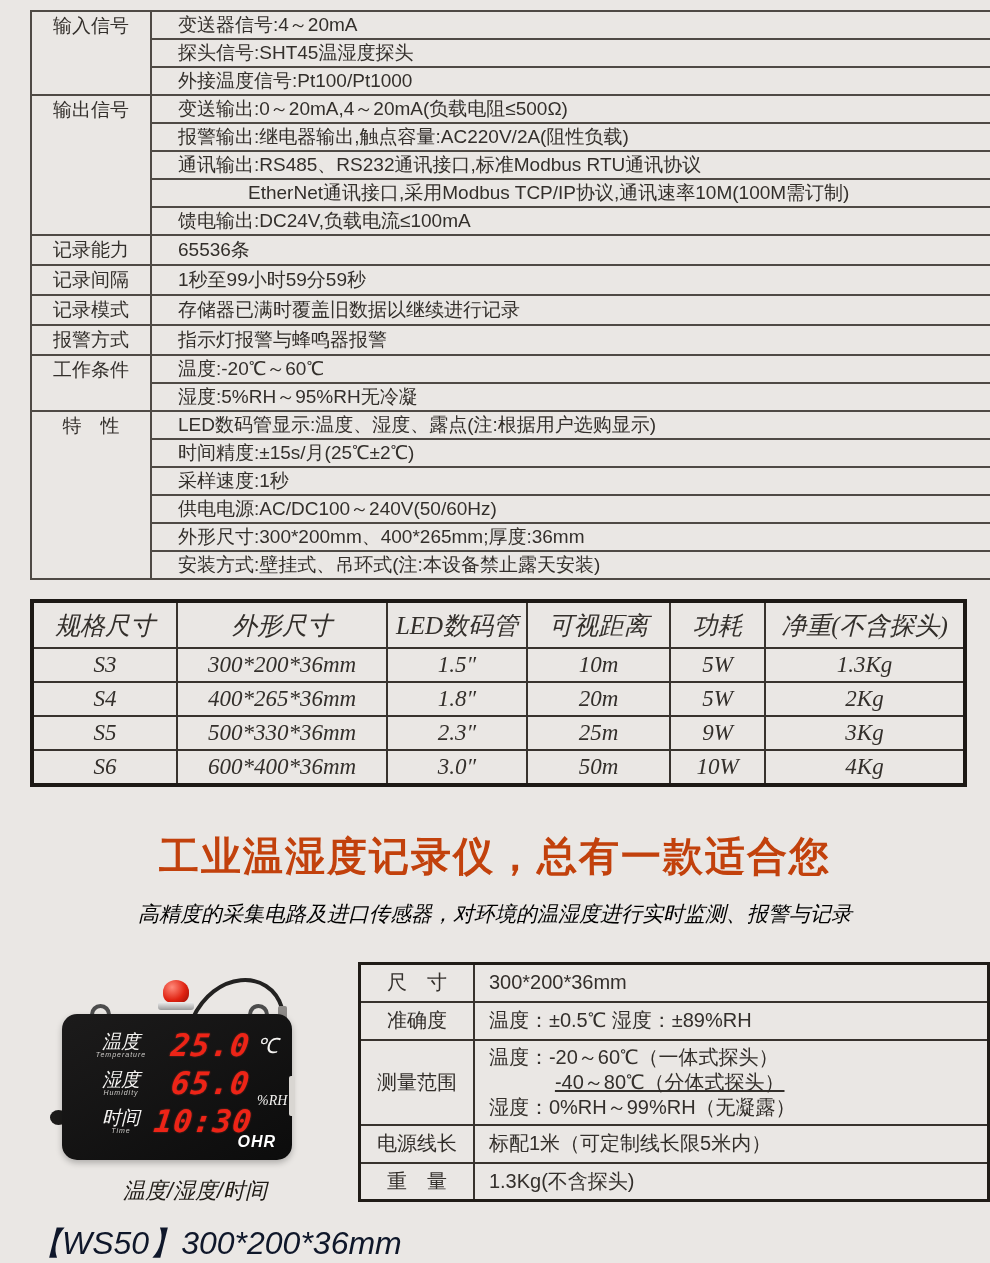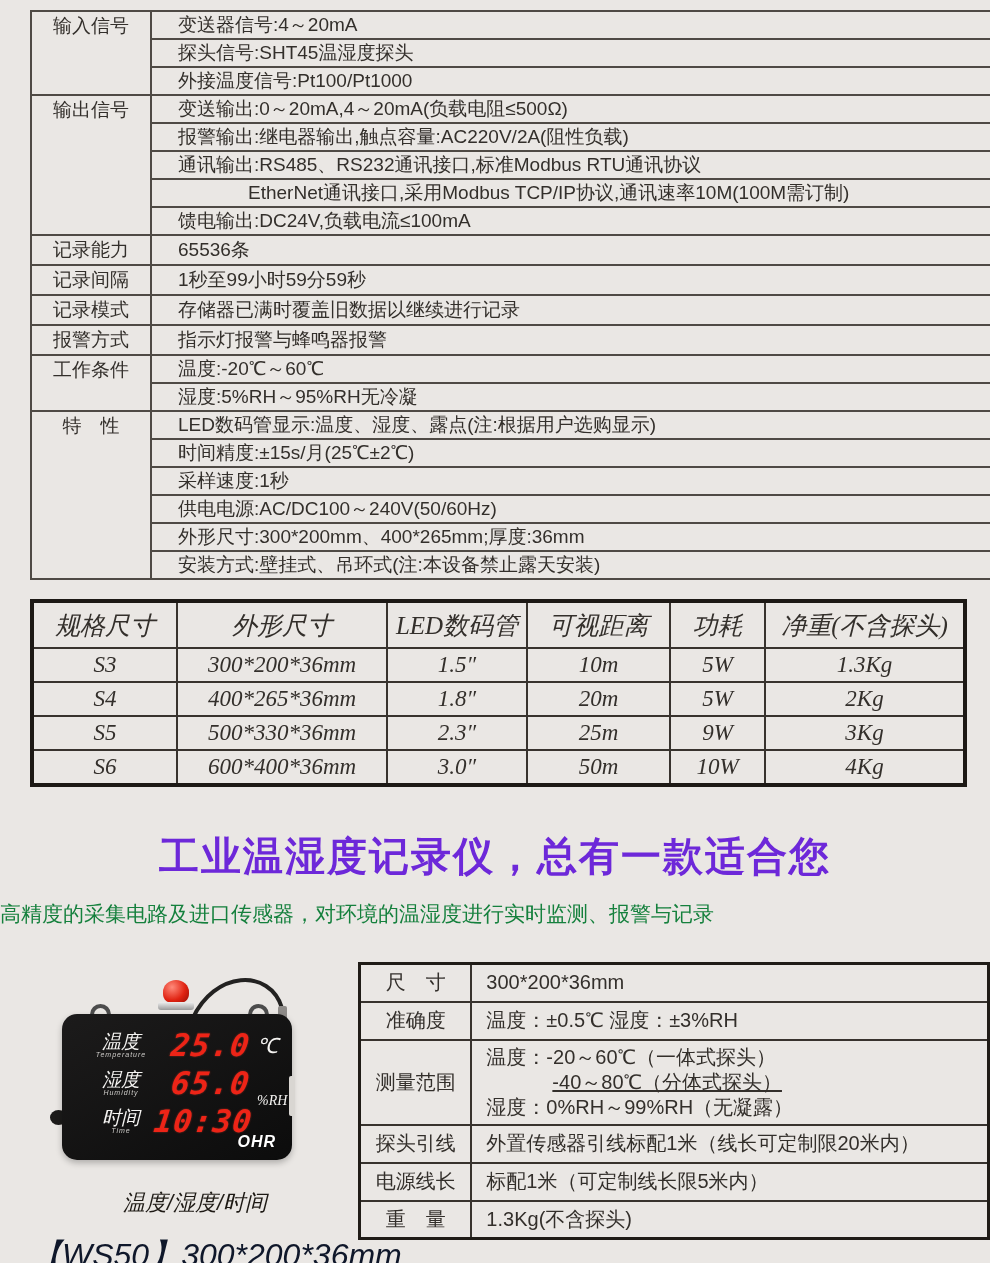--- a/index.html
+++ b/index.html
@@ -48,28 +48,30 @@
     white-space:nowrap;
   }
   .t2 th{font-size:25px;height:42px;}
   .t2 td{font-size:23px;height:30px;}
 
   
   .hero-title{
     text-align:center;
     font-size:40px;
     font-weight:bold;
-    color:#6d28d9;
+    color:#c2410c;
     letter-spacing:2px;
     margin:42px 0 0 0;
   }
   .hero-sub{
+    text-align:center;
     font-size:21px;
-    color:#15803d;
+    color:#000000;
     margin:16px 0 0 0;
+    font-style:italic;
   }
 
   
   .bottom{position:relative;margin-top:34px;height:330px;}
 
   
   table.t3{
     border-collapse:collapse;
     position:absolute;left:358px;top:0;
     table-layout:fixed;
@@ -137,21 +139,21 @@
     letter-spacing:1px;
     text-shadow:0 0 2px rgba(255,70,50,.55);
   }
   .dunit{color:#f5f4f2;margin-left:7px;white-space:nowrap;}
   .dunit.celsius{font-size:21px;font-family:"Liberation Serif",serif;}
   .dunit.rh{font-size:14px;font-family:"Liberation Serif",serif;margin-top:36px;}
   .brand{
     position:absolute;right:16px;bottom:9px;
     color:#fff;font-weight:bold;font-size:16px;letter-spacing:1px;
   }
-  .cap1{margin-top:28px;text-align:center;font-size:22px;color:#1d1914;width:330px;}
+  .cap1{margin-top:16px;text-align:center;font-size:22px;color:#1d1914;width:330px;}
   .cap2{margin-top:16px;text-align:center;font-size:32px;color:#0f172a;width:330px;white-space:nowrap;}
 </style>
 </head>
 <body>
 
 <table class="t1">
   <tbody>
       <tr>
     <th rowspan="3">输入信号</th>
     <td>变送器信号:4～20mA</td>
@@ -337,38 +339,32 @@
     <tbody>
         <tr>
       <th>尺　寸</th>
       <td>
             <div class="line">300*200*36mm</div>
           </td>
     </tr>
     <tr>
       <th>准确度</th>
       <td>
-            <div class="line">温度：±0.5℃  湿度：±3%RH</div>
+            <div class="line">温度：±0.5℃  湿度：±89%RH</div>
           </td>
     </tr>
     <tr style="height:80px;">
       <th>测量范围</th>
       <td>
         <div class="line">温度：-20～60℃（一体式探头）</div>
         <div class="line indent2">-40～80℃（分体式探头）</div>
         <div class="line">湿度：0%RH～99%RH（无凝露）</div>
       </td>
     </tr>
     <tr>
-      <th>探头引线</th>
-      <td>
-            <div class="line">外置传感器引线标配1米（线长可定制限20米内）</div>
-          </td>
-    </tr>
-    <tr>
       <th>电源线长</th>
       <td>
             <div class="line">标配1米（可定制线长限5米内）</div>
           </td>
     </tr>
     <tr>
       <th>重　量</th>
       <td>
             <div class="line">1.3Kg(不含探头)</div>
           </td>

